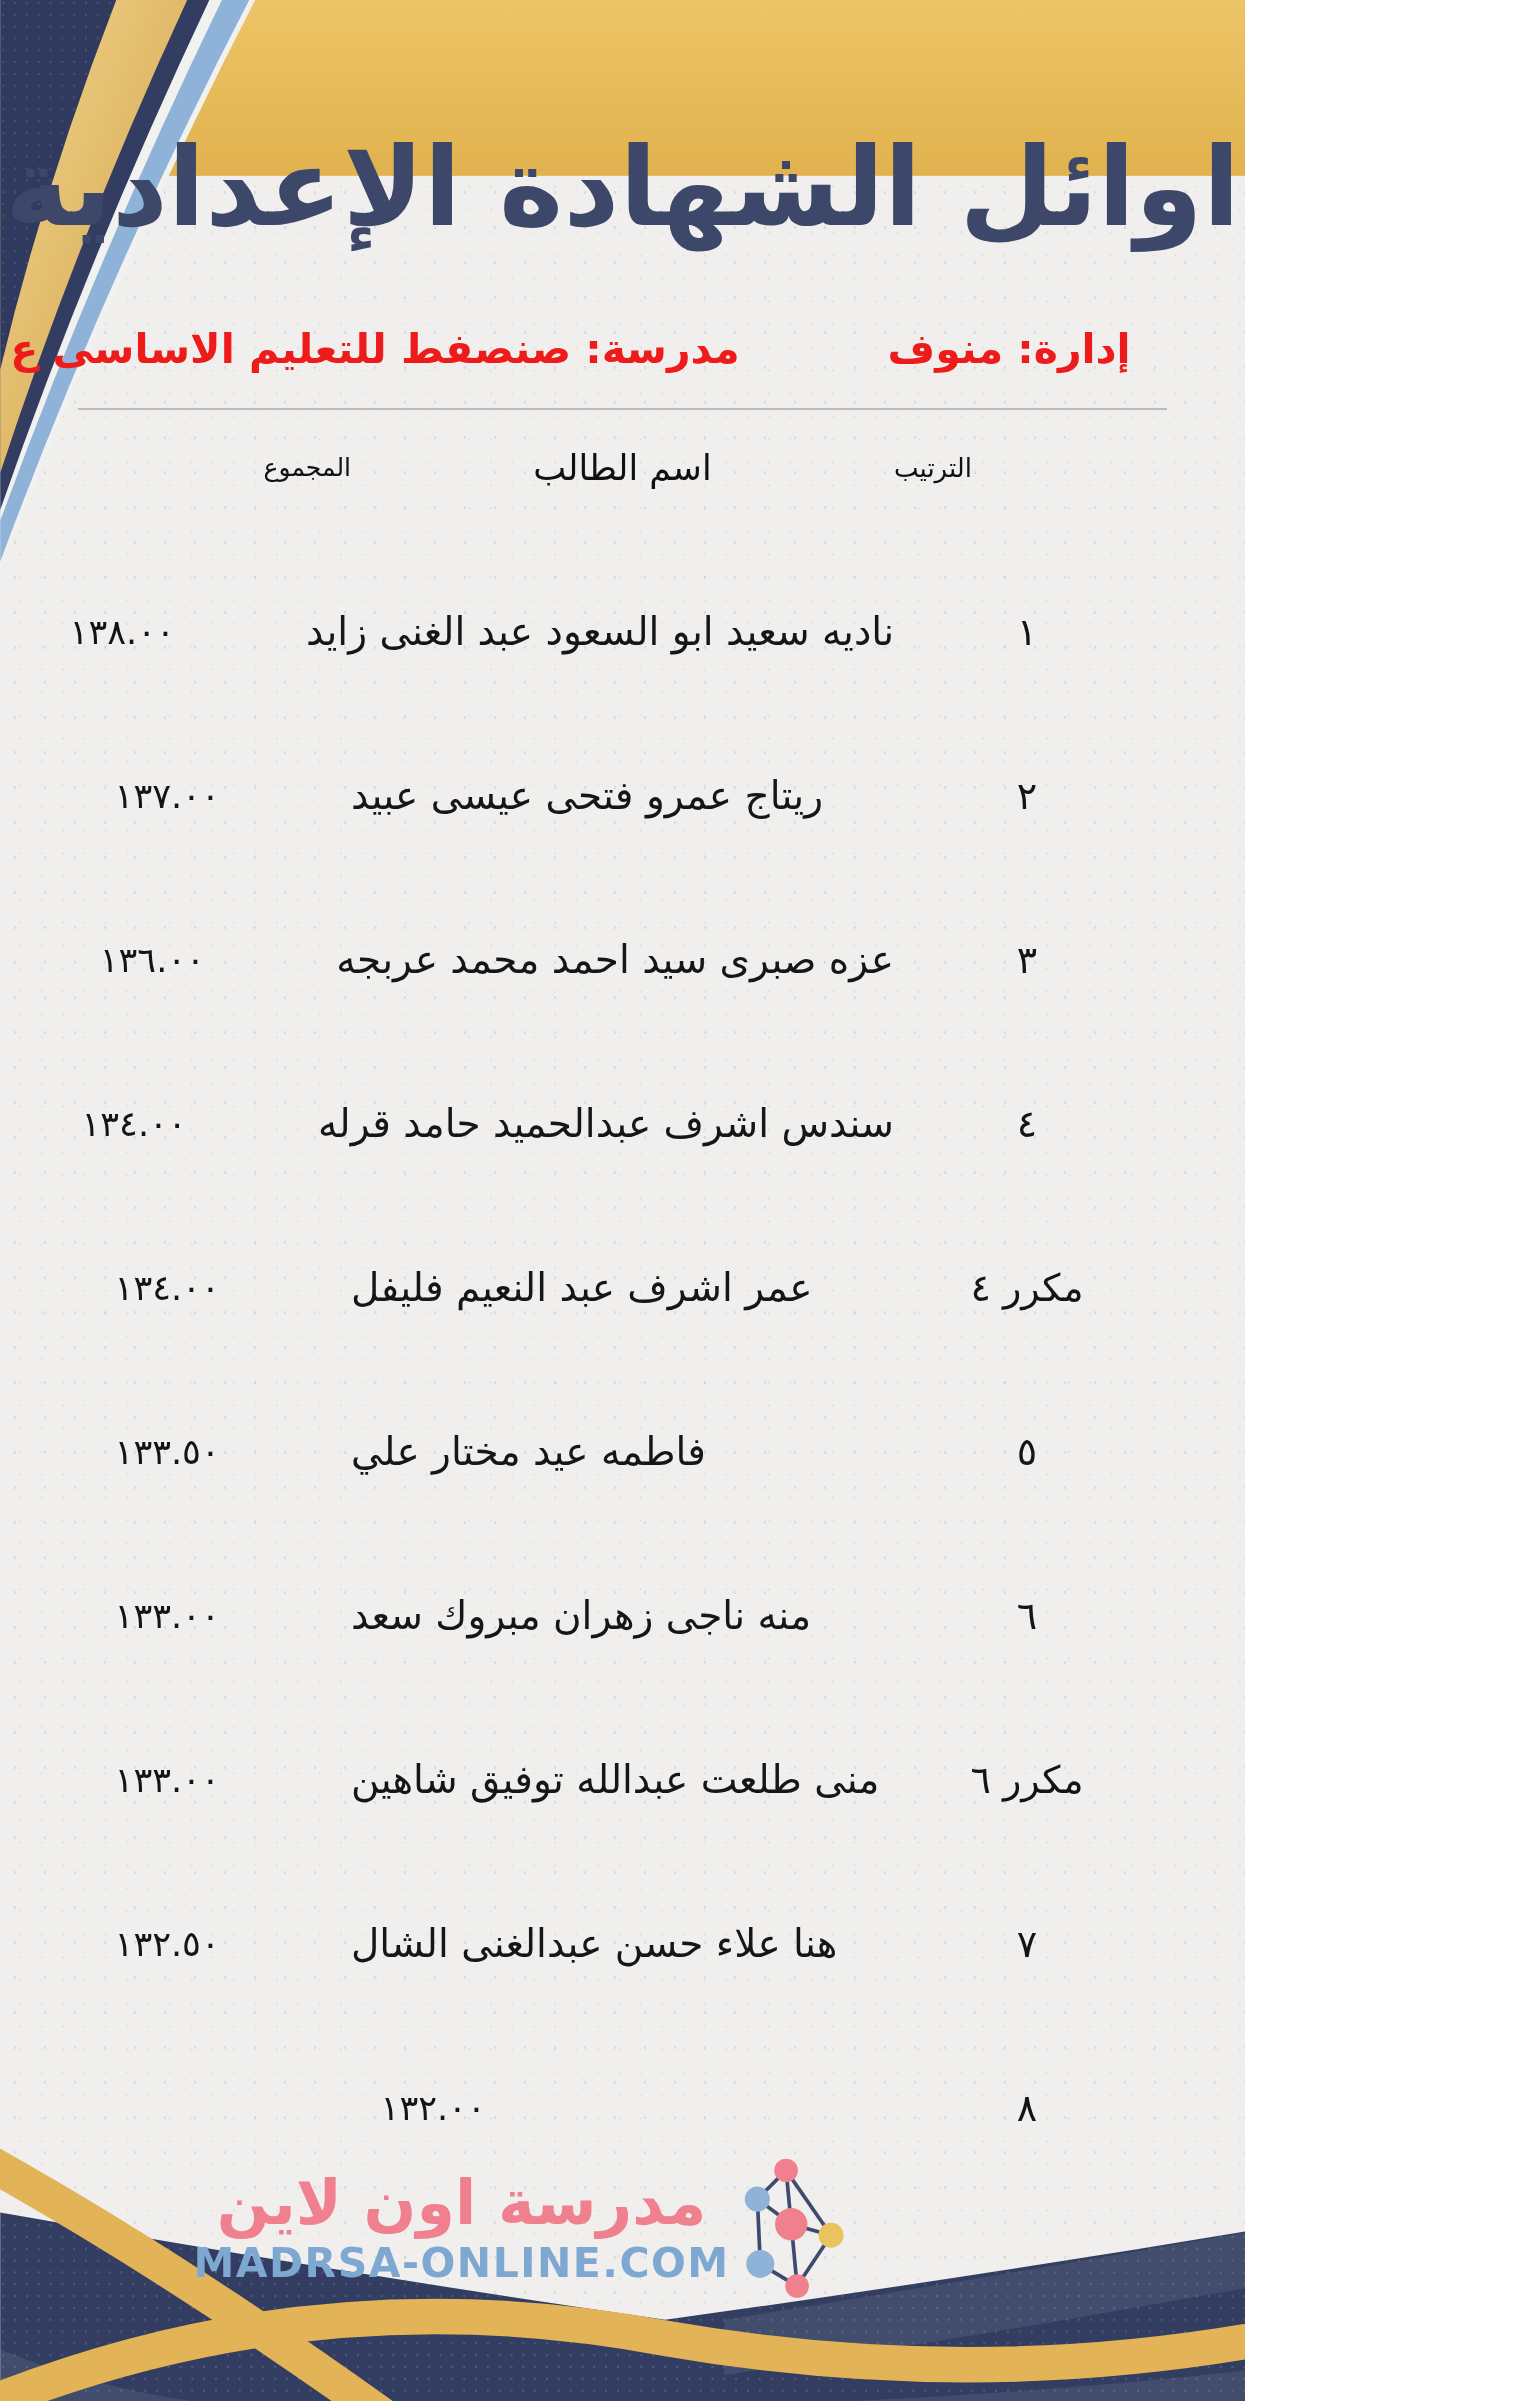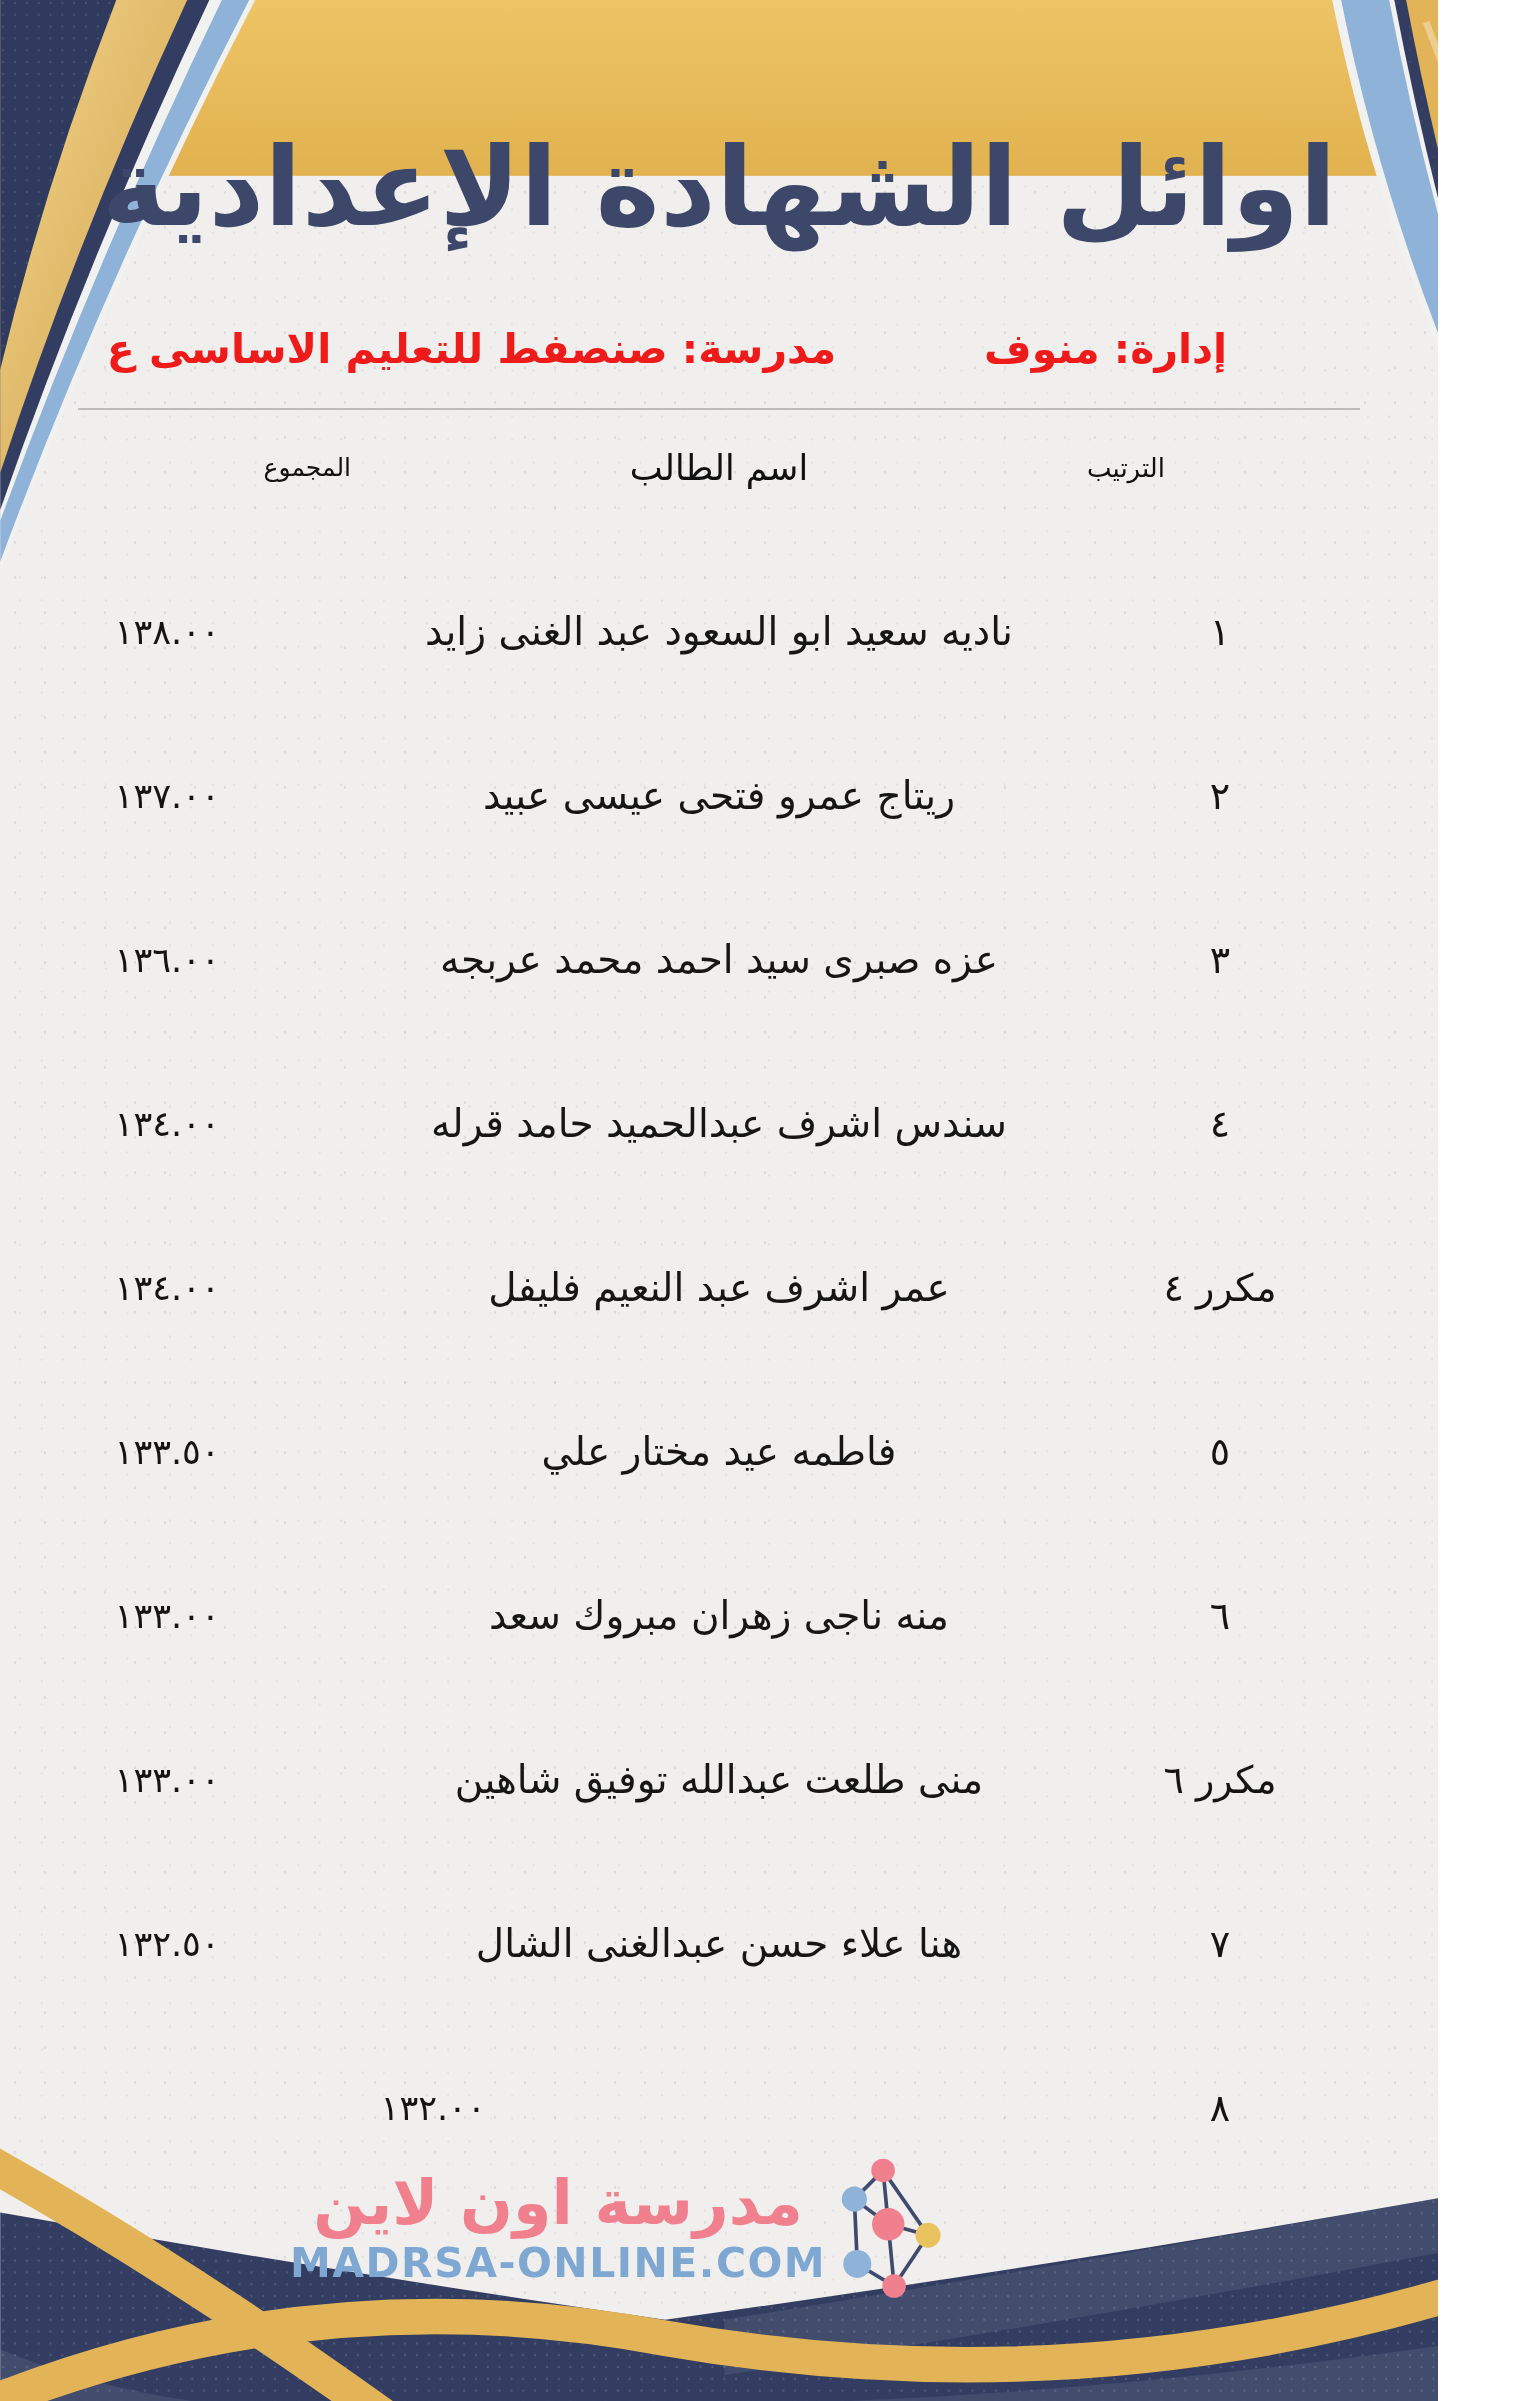--- a/index.html
+++ b/index.html
@@ -1,18 +1,18 @@
 <!DOCTYPE html>
 <html lang="ar" style="font-size:11.8px"><head>
 <meta charset="utf-8">
 <style>
   html,body { margin:0; padding:0; }
   .page {
     position:relative;
-    width:1438px; height:2401px;
+    width:1245px; height:2401px;
     overflow:hidden;
     font-family:"DejaVu Sans", sans-serif;
     background-color:#f0efed;
     background-image:
       radial-gradient(circle, rgba(140,146,152,0.20) 1.1px, transparent 1.6px),
       radial-gradient(circle, rgba(120,130,142,0.13) 0.9px, transparent 1.3px);
     background-size: 30px 35px, 21.4px 23px;
     background-position: 0 0, 9.6px 14px;
   }
   .frame-svg { position:absolute; inset:0; z-index:0; }
@@ -46,21 +46,21 @@
   .thead { position:absolute; top:414px; left:0; right:0; height:107px; }
   .h-rank  { text-align:left; font-size:26px; font-weight:500; color:#101010; }
   .h-name  { text-align:center; font-size:35px; font-weight:500; color:#101010; }
   .h-total { text-align:right;   font-size:25px; font-weight:500; color:#101010; }
 
   .trow {
     position:absolute; left:0; right:0; height:163px;
     top:calc(550px + var(--i) * 164px);
   }
   .rank  { text-align:center; font-size:38px; font-weight:500; color:#141414; white-space:nowrap; }
-  .name  { text-align:center; font-size:39px; font-weight:500; color:#161616; white-space:nowrap; }
+  .name  { text-align:left; font-size:39px; font-weight:500; color:#161616; white-space:nowrap; }
   .total { text-align:left; padding-left:29.6px; font-size:35px; font-weight:500; color:#141414; }
 
   .footer {
     position:absolute; top:2139px; left:0; right:0; height:177px;
     display:flex; justify-content:center; align-items:center; gap:14.8px;
     transform:translateX(-100px);
   }
   .brand-text { display:flex; flex-direction:column; align-items:center; gap:3px; }
   .brand-ar { direction:rtl; font-size:62px; font-weight:700; color:#f0808e; line-height:1.1; }
   .brand-en { font-size:41px; font-weight:700; color:#7ea8d2; letter-spacing:1.5px; line-height:1.1; }

